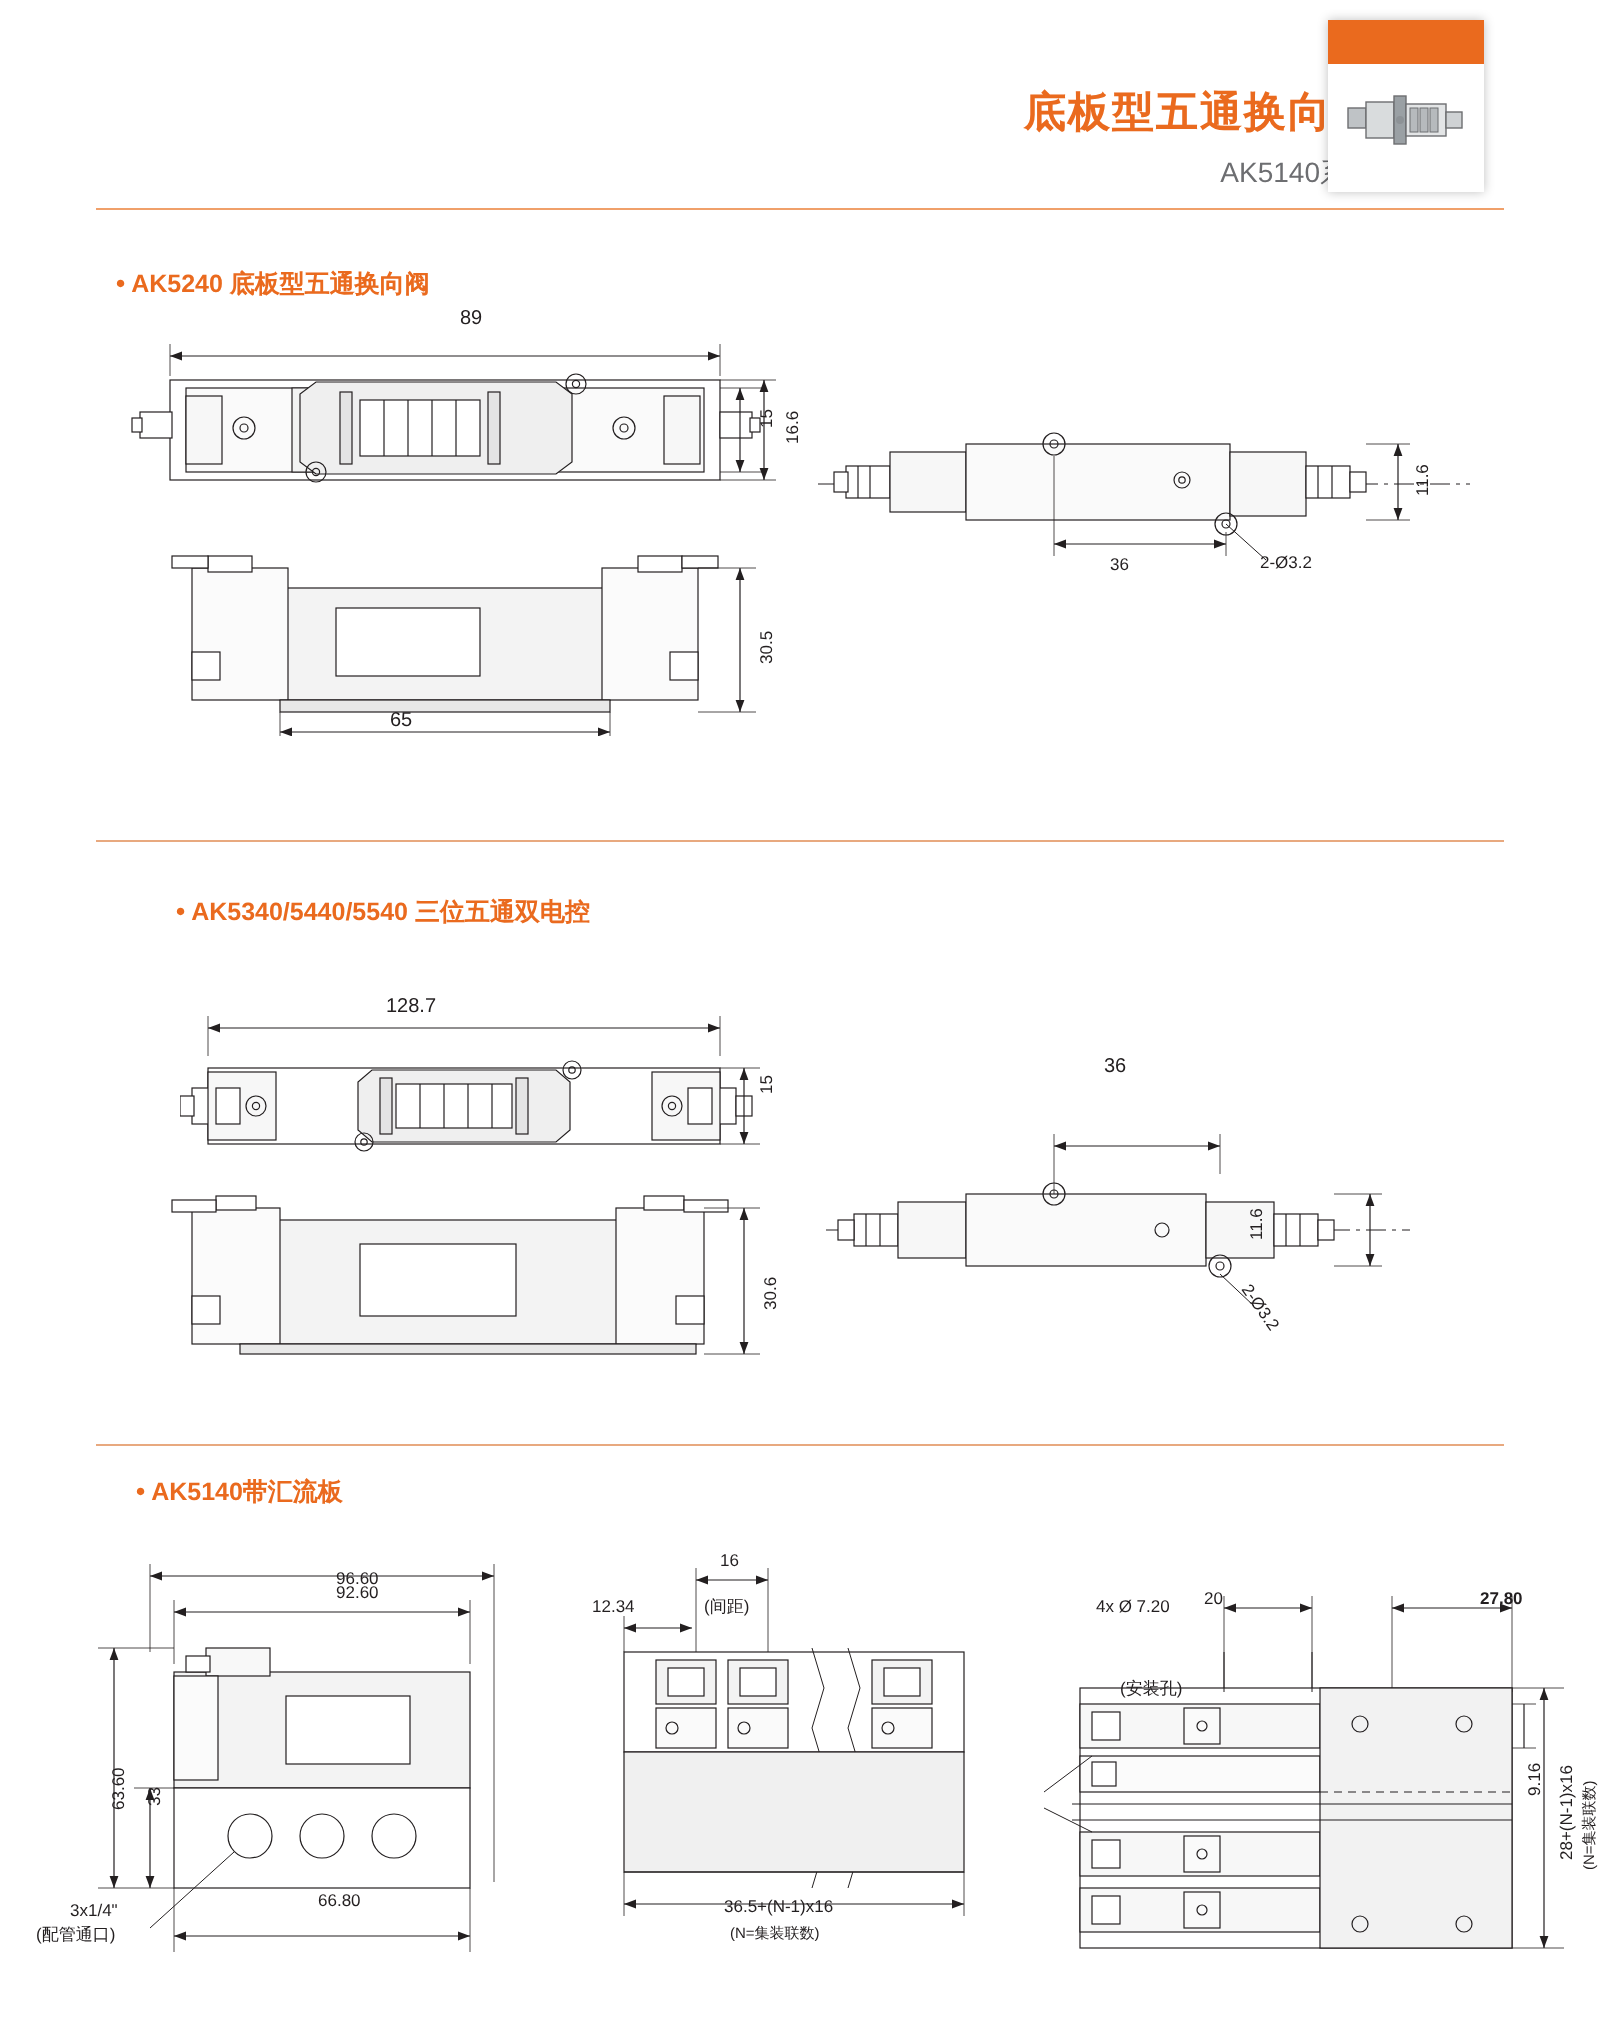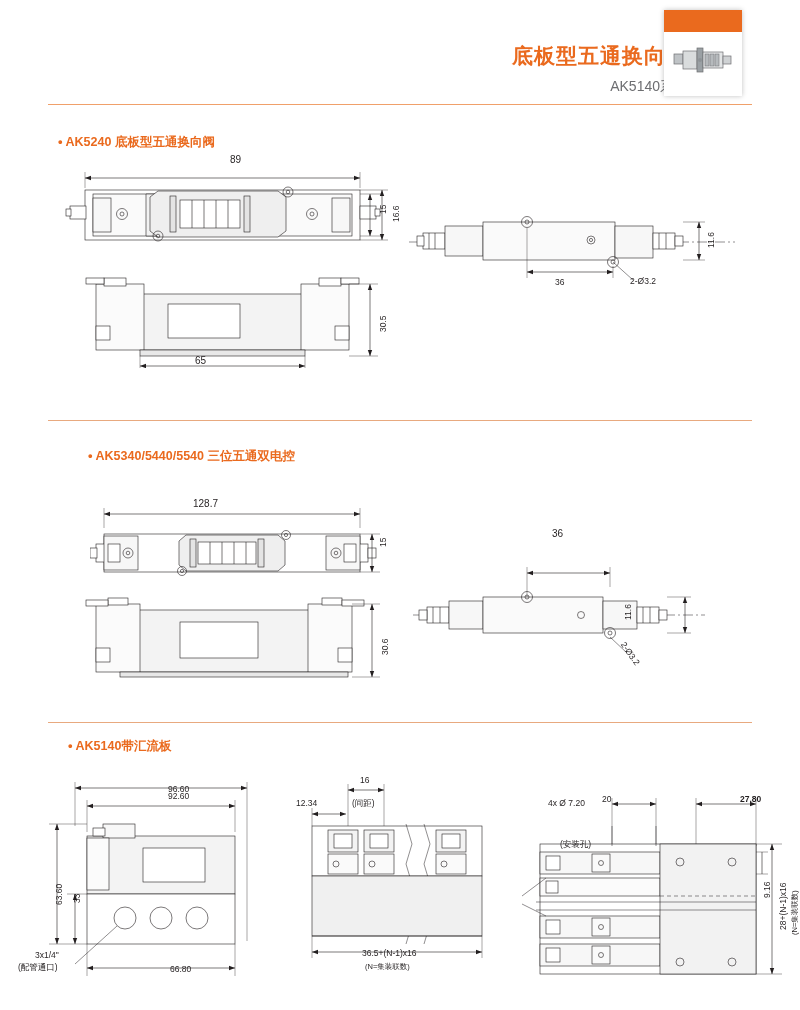--- a/index.html
+++ b/index.html
@@ -415,21 +415,21 @@
     <line x1="52" y1="202" x2="200" y2="202"></line>
     <path d="M52,202 l6,-2.2 l0,4.4 z" fill="#231f20" stroke="none"></path>
     <path d="M200,202 l-6,-2.2 l0,4.4 z" fill="#231f20" stroke="none"></path>
   </g>
 </svg>
 </div>
 <div class="lbl" style="left:168px; top:784px;">96.60</div>
 <div class="lbl" style="left:168px; top:791px;">92.60</div>
 <div class="lbl rot90" style="left:54px; top:905px;">63.60</div>
 <div class="lbl rot90" style="left:72px; top:903px;">33</div>
-<div class="lbl" style="left:170px; top:945px;margin-top:19px;">66.80</div>
+<div class="lbl" style="left:159px; top:945px;">66.80</div>
 <div class="lbl" style="left:35px; top:950px;">3x1/4"</div>
 <div class="lbl" style="left:18px; top:962px;">(配管通口)</div>
 
 <div class="dwg" style="left:288px; top:766px;">
 <svg width="215" height="210" viewBox="0 0 215 210">
   <g stroke="#231f20" fill="none" stroke-width="0.6">
 
     <line x1="60" y1="24" x2="96" y2="24"></line>
     <path d="M60,24 l6,-2.2 l0,4.4 z" fill="#231f20" stroke="none"></path>
     <path d="M96,24 l-6,-2.2 l0,4.4 z" fill="#231f20" stroke="none"></path>

